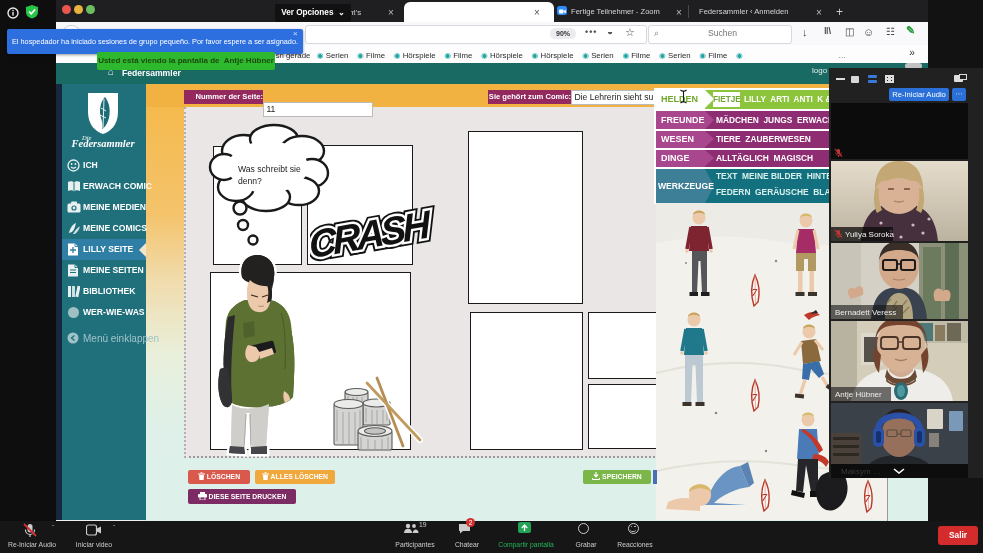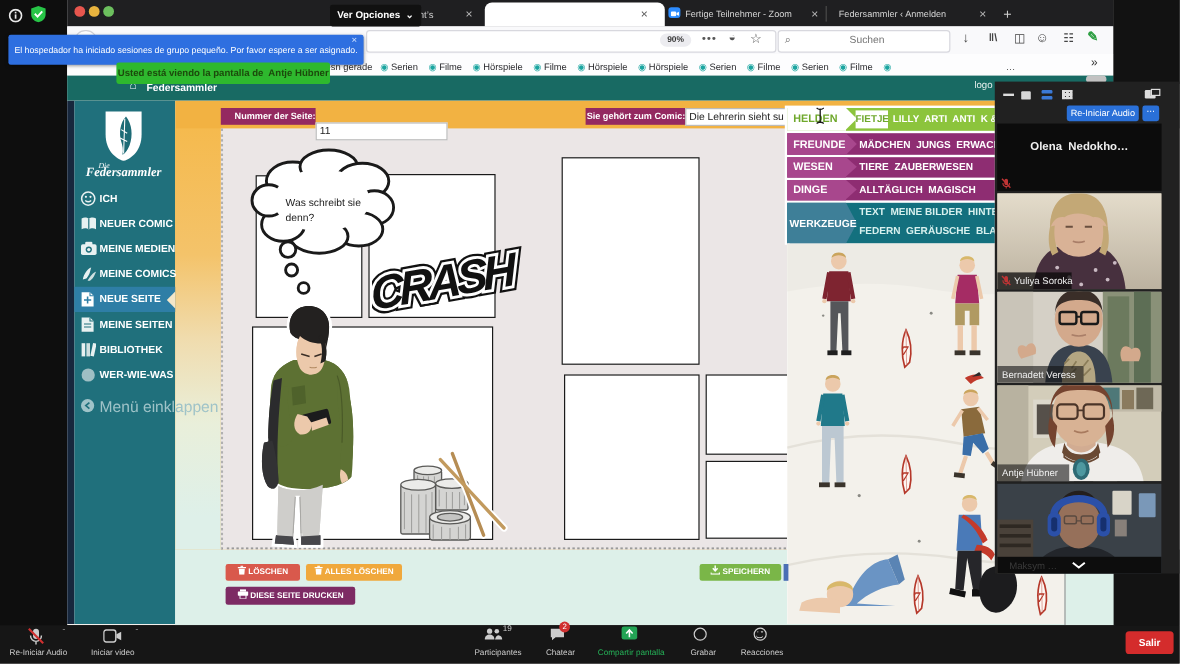--- a/index.html
+++ b/index.html
@@ -344,21 +344,21 @@
         <circle cx="8.4" cy="5" r="0.9" fill="#e8f1f1"></circle>
         <path d="M4 8 Q6.5 10.2 9 8" stroke="#e8f1f1" stroke-width="1.1" fill="none"></path>
       </svg>
       <span>ICH</span>
     </div>
 <div class="mi" style="top:176px;">
       <svg width="14" height="13" viewBox="0 0 14 13">
         <path d="M1 2 C3 1 5.5 1 7 2.5 C8.5 1 11 1 13 2 V11 C11 10 8.5 10 7 11.5 C5.5 10 3 10 1 11 Z" fill="#e8f1f1"></path>
         <path d="M7 2.5 V11.5" stroke="#20707c" stroke-width="1"></path>
       </svg>
-      <span>NEUER COMIC</span>
+      <span>ERWACH COMIC</span>
     </div>
 <div class="mi" style="top:197px;">
       <svg width="14" height="12" viewBox="0 0 14 12">
         <rect x="0.5" y="2.5" width="13" height="9" rx="1.5" fill="#e8f1f1"></rect>
         <rect x="4" y="0.5" width="6" height="3" rx="1" fill="#e8f1f1"></rect>
         <circle cx="7" cy="7" r="2.6" fill="#20707c"></circle>
         <circle cx="7" cy="7" r="1.4" fill="#e8f1f1"></circle>
       </svg>
       <span>MEINE MEDIEN</span>
     </div>
@@ -368,21 +368,21 @@
         <path d="M6 12 C8 8 11 5 13 4.5 C12 7 11 10 8 12 Z" fill="#cfe0e0"></path>
       </svg>
       <span>MEINE COMICS</span>
     </div>
 <div class="mi" style="top:239px;background:#2e7ea6;">
       <svg width="12" height="13" viewBox="0 0 12 13">
         <path d="M1 0.5 H8 L11 3.5 V12.5 H1 Z" fill="#fff"></path>
         <path d="M8 0.5 V3.5 H11" fill="none" stroke="#2e7ea6" stroke-width="0.9"></path>
         <path d="M3 7 H9 M6 4 V10" stroke="#2e7ea6" stroke-width="1.3"></path>
       </svg>
-      <span>NEUE SEITE</span>
+      <span>LILLY SEITE</span>
       <div style="position:absolute;right:0;top:3.5px;width:0;height:0;border-top:7px solid transparent;border-bottom:7px solid transparent;border-right:7.5px solid #f3e6c8;"></div>
     </div>
 <div class="mi" style="top:260px;">
       <svg width="12" height="13" viewBox="0 0 12 13">
         <path d="M1 0.5 H8 L11 3.5 V12.5 H1 Z" fill="#e8f1f1"></path>
         <path d="M8 0.5 V3.5 H11" fill="none" stroke="#20707c" stroke-width="0.9"></path>
         <path d="M3 6 H9 M3 8.5 H9" stroke="#20707c" stroke-width="1"></path>
       </svg>
       <span>MEINE SEITEN</span>
     </div>
@@ -393,21 +393,21 @@
         <rect x="9.5" y="1" width="3" height="11" fill="#e8f1f1" transform="rotate(12 11 6)"></rect>
       </svg>
       <span>BIBLIOTHEK</span>
     </div>
 <div class="mi" style="top:302px;">
       <svg width="13" height="13" viewBox="0 0 13 13">
         <circle cx="6.5" cy="6.5" r="5.5" fill="#9fbfc4"></circle>
       </svg>
       <span>WER-WIE-WAS</span>
     </div>
-<div class="mi" style="top:328px;color:#9fc3c8;font-weight:normal;font-size:13px;text-decoration:underline;">
+<div class="mi" style="top:328px;color:#9fc3c8;font-weight:normal;font-size:10px;text-decoration:underline;">
       <svg width="12" height="12" viewBox="0 0 12 12">
         <circle cx="6" cy="6" r="5.5" fill="#9fc3c8"></circle>
         <path d="M7.5 3.5 L4.5 6 L7.5 8.5" stroke="#20707c" stroke-width="1.4" fill="none"></path>
       </svg>
       <span>Menü einklappen</span>
     </div>
 
 <div class="abs" style="left:905px;top:63px;width:17px;height:6px;background:#c2c2c2;border-radius:3px;"></div>
 <div class="abs" style="left:928px;top:0;width:55px;height:70px;background:#121212;"></div>
 
@@ -418,21 +418,20 @@
 <div class="abs" style="left:868px;top:75px;width:9px;height:3.2px;background:#3b79d6;border-radius:1px;"></div>
 <div class="abs" style="left:868px;top:79.5px;width:9px;height:3.2px;background:#3b79d6;border-radius:1px;"></div>
 <div class="abs" style="left:885px;top:74.5px;width:9px;height:8.5px;background:#ddd;-webkit-mask:repeating-linear-gradient(90deg,#000 0 2.2px,transparent 2.2px 3.3px),repeating-linear-gradient(0deg,#000 0 2.2px,transparent 2.2px 3.2px);"></div>
 <div class="abs" style="left:954px;top:75px;width:9px;height:7px;background:#ddd;border-radius:1px;"></div>
 <div class="abs" style="left:959px;top:73.5px;width:6px;height:4.5px;background:#212121;border:1.2px solid #ddd;"></div>
 
 <div class="abs" style="left:889px;top:88px;width:60px;height:13px;background:#2a70d8;border-radius:2px;color:#fff;font-size:7.6px;line-height:13px;text-align:center;">Re-Iniciar Audio</div>
 <div class="abs" style="left:952px;top:88px;width:14px;height:13px;background:#2a70d8;border-radius:2px;color:#fff;font-size:7px;line-height:11px;text-align:center;">⋯</div>
 
 <div class="abs" style="left:831px;top:103px;width:137px;height:56px;background:#0c0c0c;"></div>
-<div class="abs" style="left:831px;top:117px;width:137px;height:16px;color:#f0f0f0;font-size:9.5px;font-weight:bold;text-align:center;">Olena&nbsp; Nedokho…</div>
 <svg class="abs" style="left:834px;top:148px;" width="9" height="10" viewBox="0 0 9 10">
       <path d="M4.5 1 C5.4 1 6 1.7 6 2.6 V4.8 C6 5.7 5.4 6.3 4.5 6.3 C3.6 6.3 3 5.7 3 4.8 V2.6 C3 1.7 3.6 1 4.5 1 Z" fill="#c03535"></path>
       <path d="M1.8 4.5 V4.8 C1.8 6.3 3 7.5 4.5 7.5 C6 7.5 7.2 6.3 7.2 4.8 V4.5 M4.5 7.5 V9" stroke="#c03535" stroke-width="0.9" fill="none"></path>
       <path d="M1 1 L8 8.5" stroke="#c03535" stroke-width="1.1"></path>
     </svg>
 
 <svg class="abs" style="left:831px;top:161px;" width="137" height="80" viewBox="0 0 137 80">
   <rect width="137" height="80" fill="#cdc3b2"></rect>
   <rect width="137" height="80" fill="url(#yg)"></rect>
   <defs>

